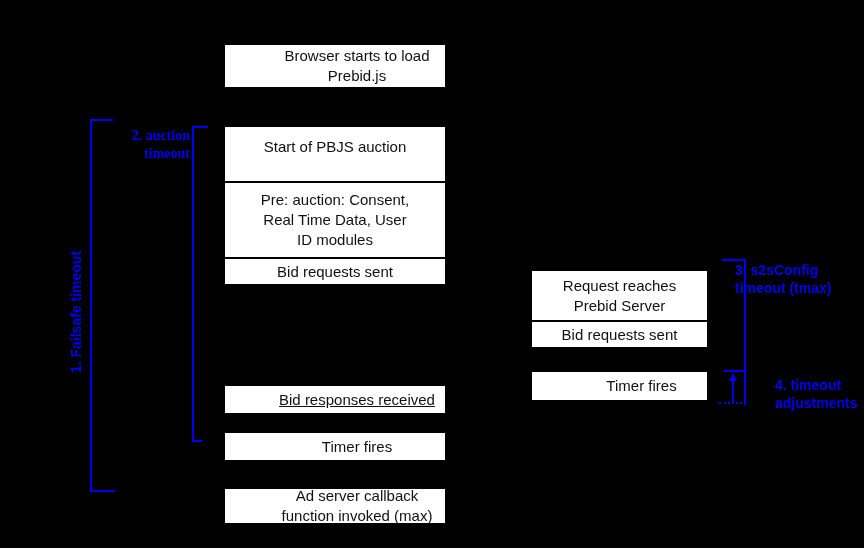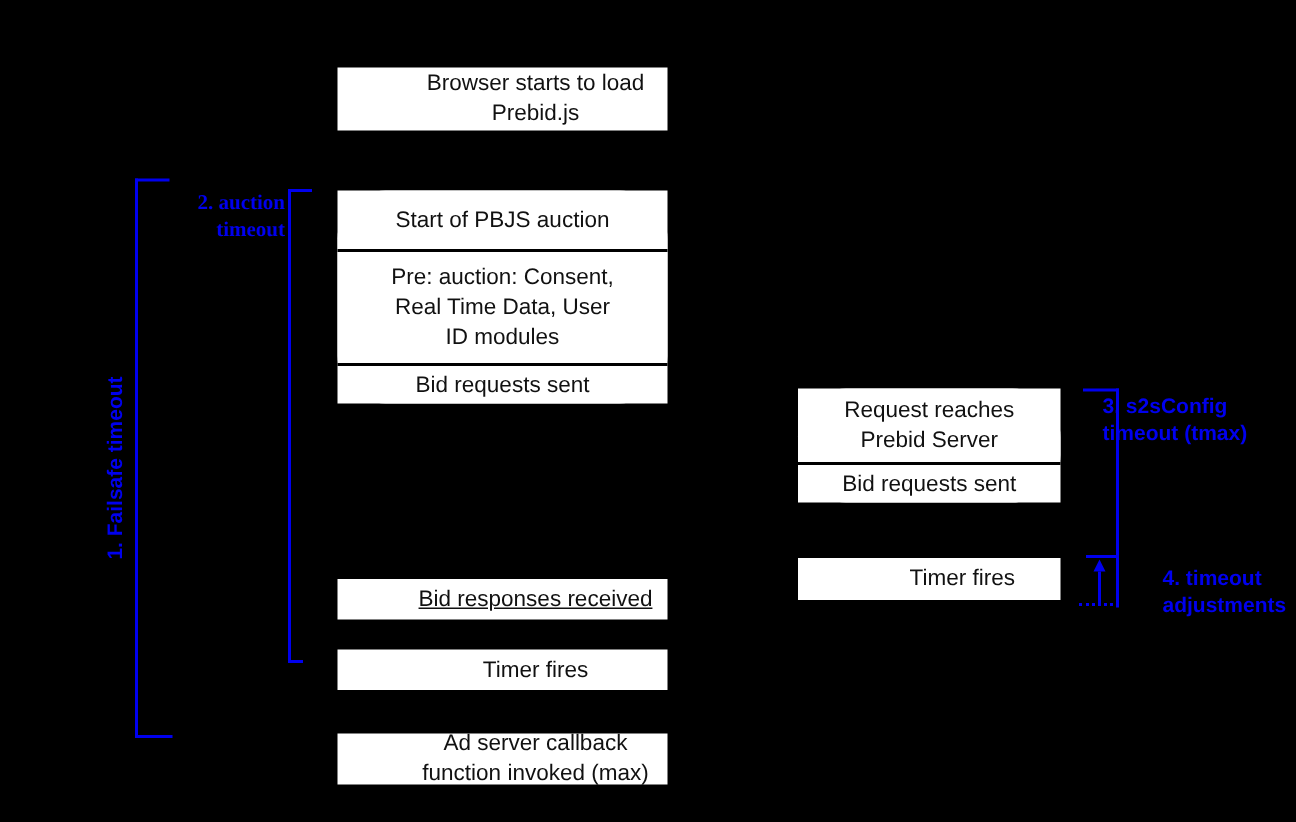--- a/index.html
+++ b/index.html
@@ -50,29 +50,29 @@
     white-space: pre-line;
     box-sizing: border-box;
   }
   .stack .seg + .seg { border-top: 2px solid #000; }
 
   
   .col-left { left: 225px; width: 220px; }
   .box-browser-load   { top: 45px;  height: 42px; }
   .stack-auction      { top: 127px; }
   .seg-auction-start  { height: 39px; }
-  .seg-pre-auction    { height: 76px; }
+  .seg-pre-auction    { height: 76px; margin-top: 15px; }
   .seg-bid-requests   { height: 27px; }
   .box-bid-responses  { top: 386px; height: 27px; text-decoration: underline; }
   .box-timer-left     { top: 433px; height: 27px; }
   .box-ad-callback    { top: 489px; height: 34px; }
 
   
   .col-right { left: 532px; width: 175px; }
-  .stack-server       { top: 259px; }
+  .stack-server       { top: 271px; }
   .seg-request-reaches{ height: 49px; }
   .seg-bid-requests-r { height: 27px; }
   .box-timer-right    { top: 372px; height: 28px; }
 
   
   .blue-line {
     position: absolute;
     background: #0000ee;
   }
   .blue-label {

